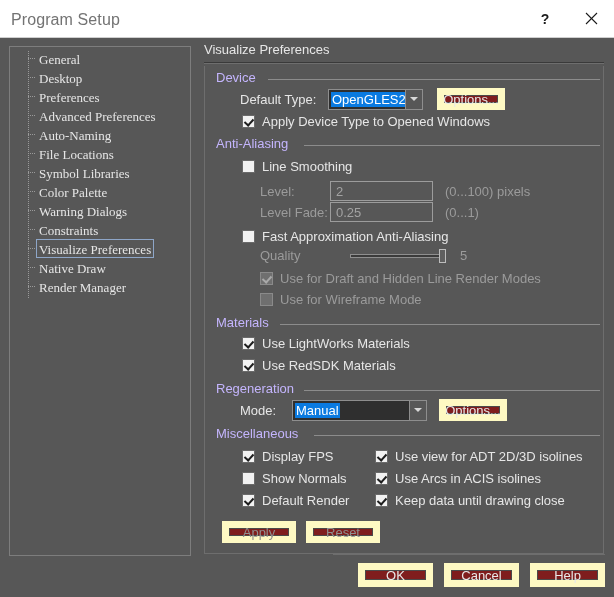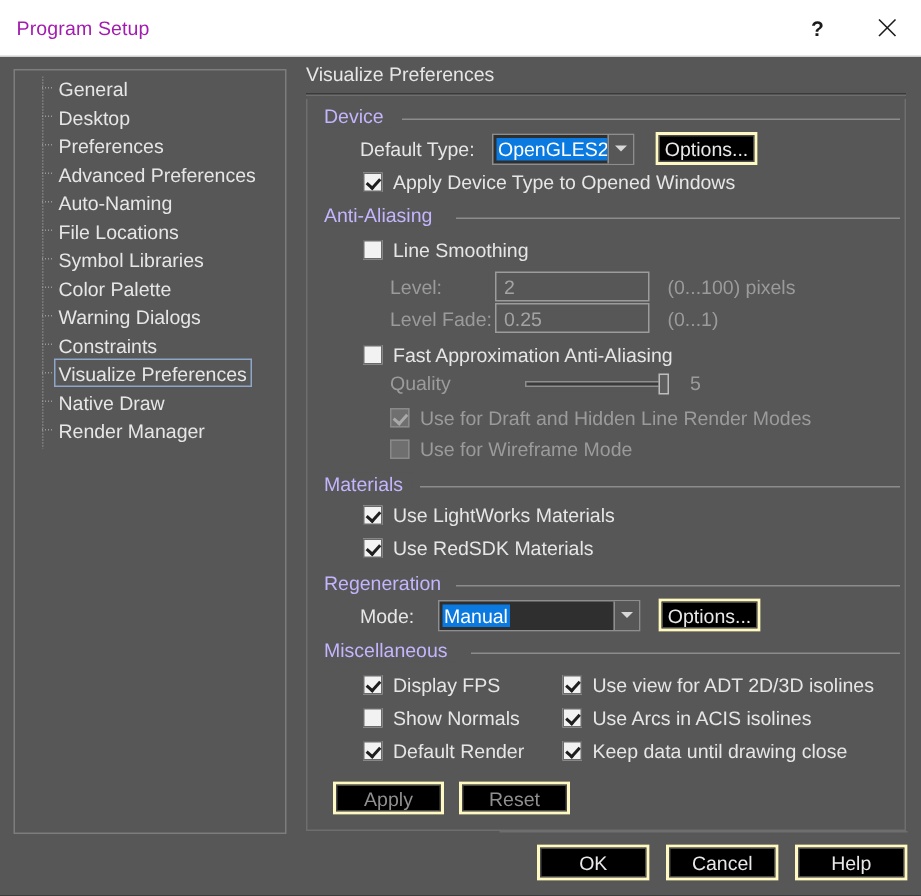--- a/index.html
+++ b/index.html
@@ -25,22 +25,22 @@
     width: 614px;
     height: 38px;
     background: #ffffff;
     border-bottom: 1px solid #cfcfcf;
     box-sizing: border-box;
   }
   .titlebar-text {
     position: absolute;
     left: 11px;
     top: 11px;
-    font-size: 13px;
-    color: #a21caf;
+    font-size: 16px;
+    color: #737373;
     letter-spacing: .1px;
   }
   .tb-btn {
     position: absolute;
     top: 0;
     width: 46px;
     height: 37px;
     display: flex;
     align-items: center;
     justify-content: center;
@@ -67,20 +67,21 @@
     left: 0; top: 2px;
     width: 100%;
   }
   .tree-item {
     position: relative;
     height: 19px;
     display: flex;
     align-items: center;
     padding-left: 26px;
     box-sizing: border-box;
+    font-family: Liberation Serif, serif;
   }
   .tree-label {
     font-size: 13px;
     color: #e6e6e6;
     line-height: 19px;
     white-space: nowrap;
     padding: 0 2px;
     border: 1px solid transparent;
     box-sizing: border-box;
     height: 19px;
@@ -248,22 +249,22 @@
     width: 0; height: 0;
     border-left: 4px solid transparent;
     border-right: 4px solid transparent;
     border-top: 4px solid #d8d8d8;
   }
 
   
   .btn {
     height: 22px;
     min-width: 62px;
-    background: #000000;
-    border: 2px solid #fef9c3;
+    background: #7f1d1d;
+    border: 7px solid #fef9c3;
     box-shadow: inset 0 0 0 1px #4a4a4a;
     color: #e8e8e8;
     font-size: 13px;
     font-family: "Liberation Sans", sans-serif;
     display: flex;
     align-items: center;
     justify-content: center;
     box-sizing: border-box;
     padding: 0 8px;
   }

